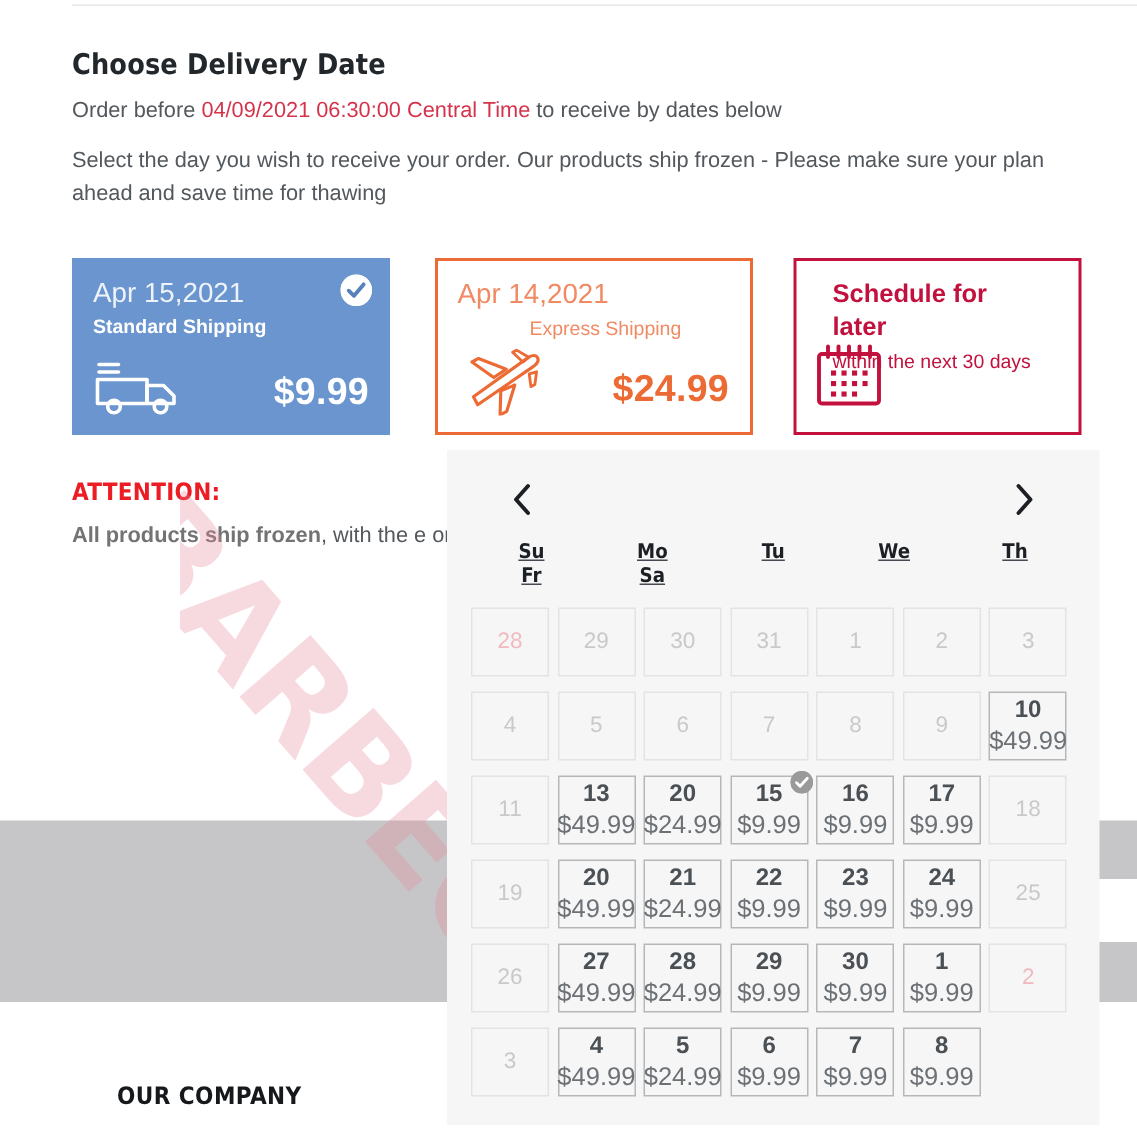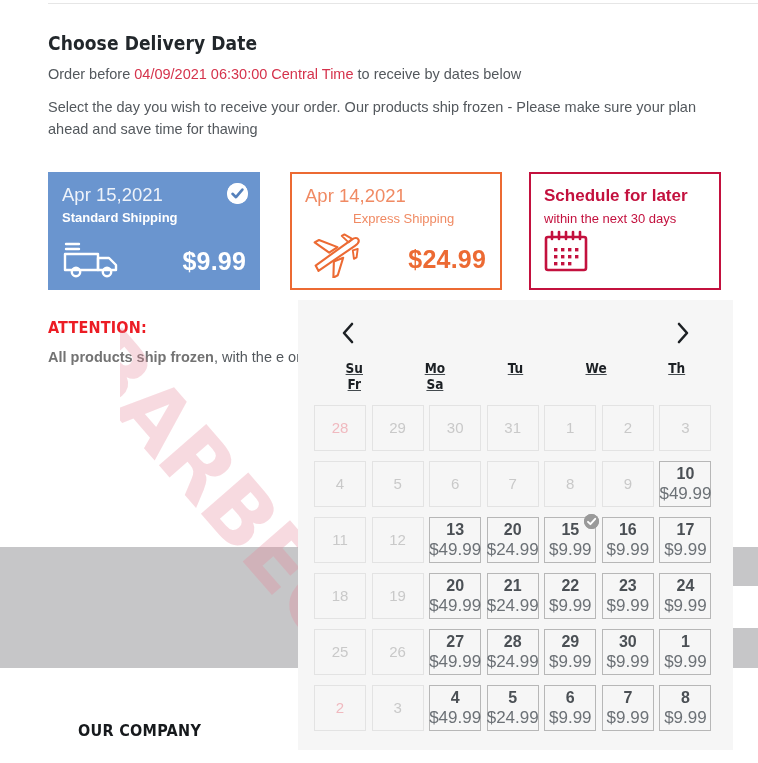--- a/index.html
+++ b/index.html
@@ -115,21 +115,21 @@
     left: 242px;
     background: #ffffff;
     border: 2px solid #ec6a33;
     padding: 11px 13px;
   }
   .card.later {
     left: 481px;
     width: 192px;
     background: #ffffff;
     border: 2px solid #c3113e;
-    padding: 11px 13px;
+    padding: 11px 24px;
   }
   .card-date {
     font-size: 18.5px;
     font-weight: 400;
     line-height: 22px;
   }
   .card.standard .card-date { color: #eef3fa; }
   .card.express  .card-date { color: #f08a63; }
   .card.later    .card-date { color: #c3113e; font-size: 17px; font-weight: 600; }
   .card-sub {
@@ -527,25 +527,20 @@
           <div class="dnum">10</div>
           <div class="dprice">$49.99</div>
         </div>
       </div>
       <div class="cell-wrap">
         <div class="cell">
           <div class="dnum">11</div>
         </div>
       </div>
       <div class="cell-wrap">
-        <div class="cell">
-          <div class="dnum">12</div>
-        </div>
-      </div>
-      <div class="cell-wrap">
         <div class="cell enabled">
           <div class="dnum">13</div>
           <div class="dprice">$49.99</div>
         </div>
       </div>
       <div class="cell-wrap">
         <div class="cell enabled">
           <div class="dnum">20</div>
           <div class="dprice">$24.99</div>
         </div>

